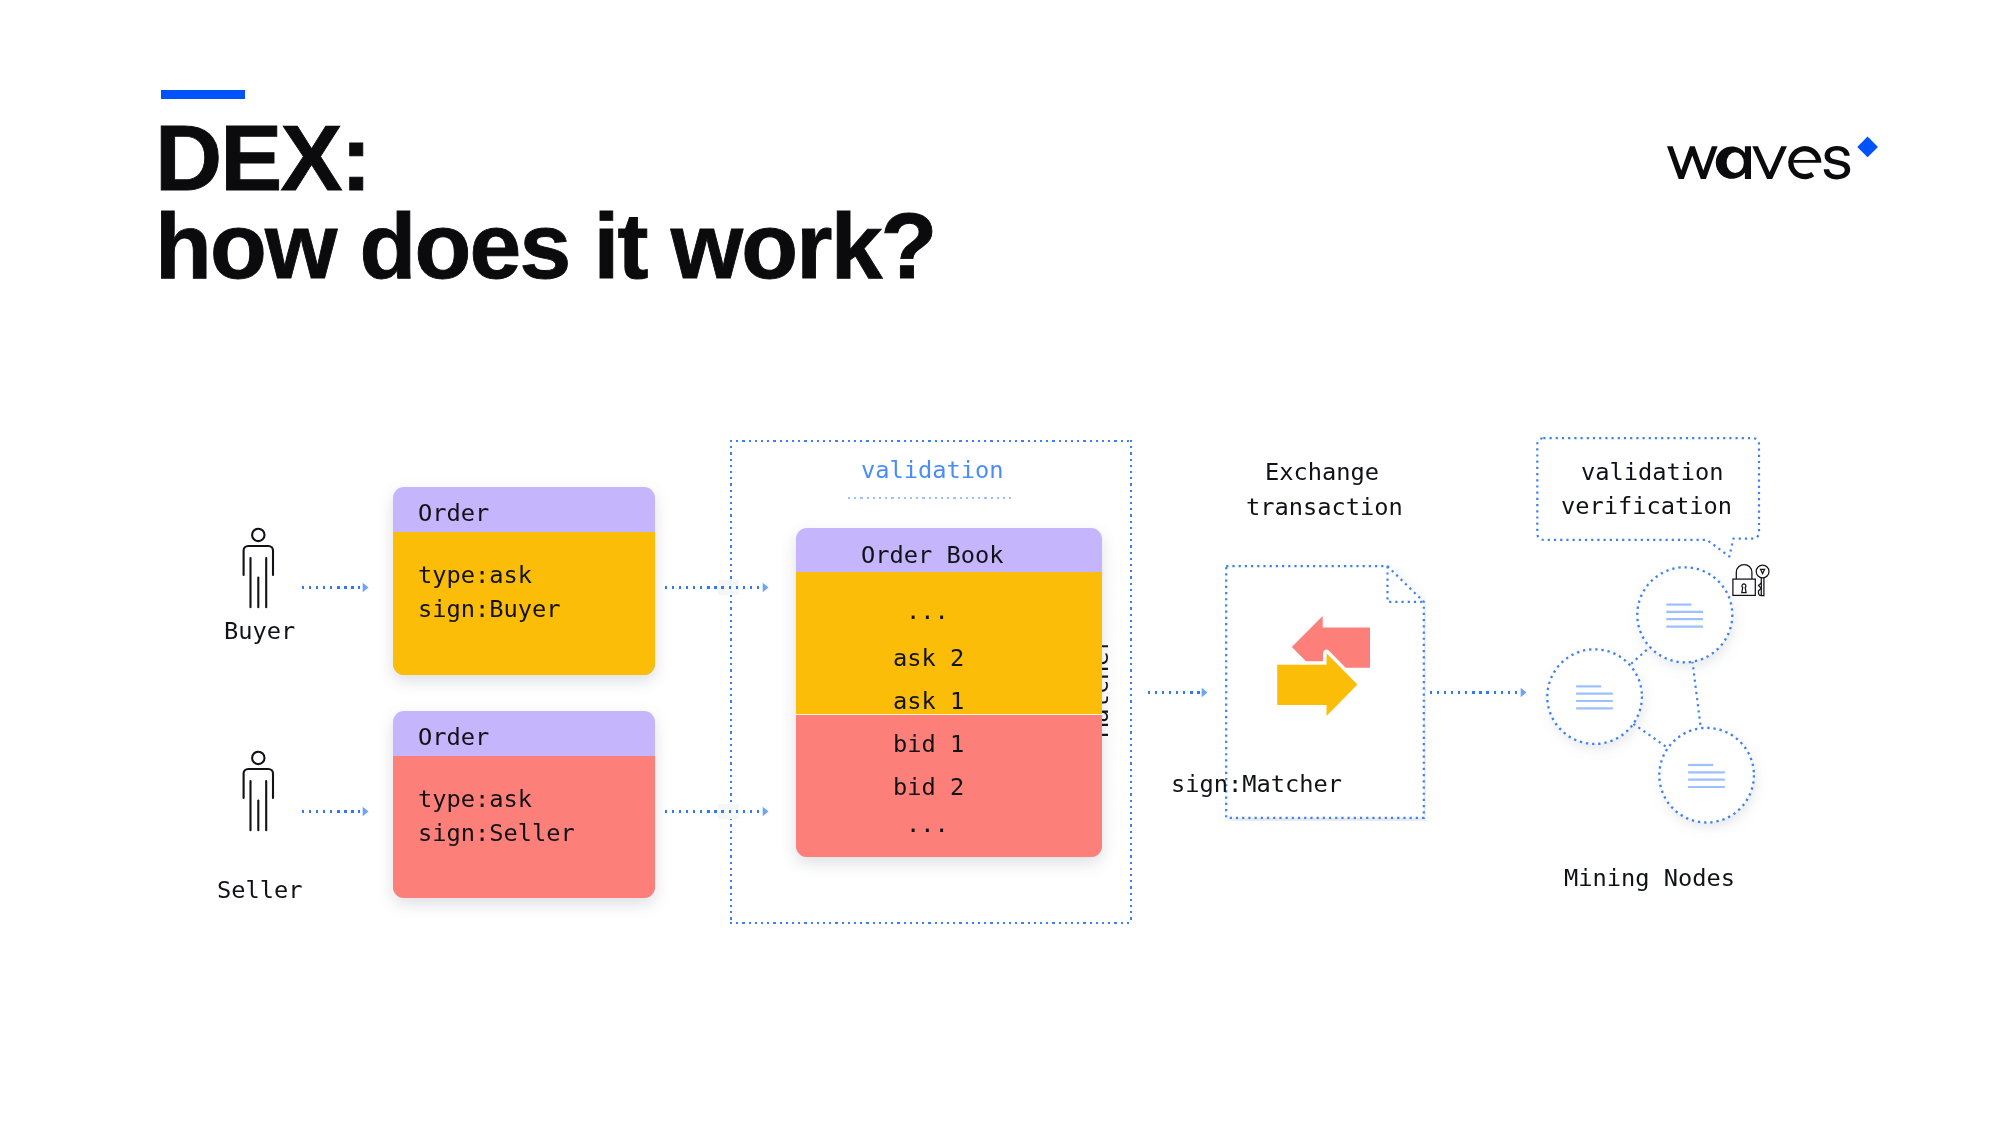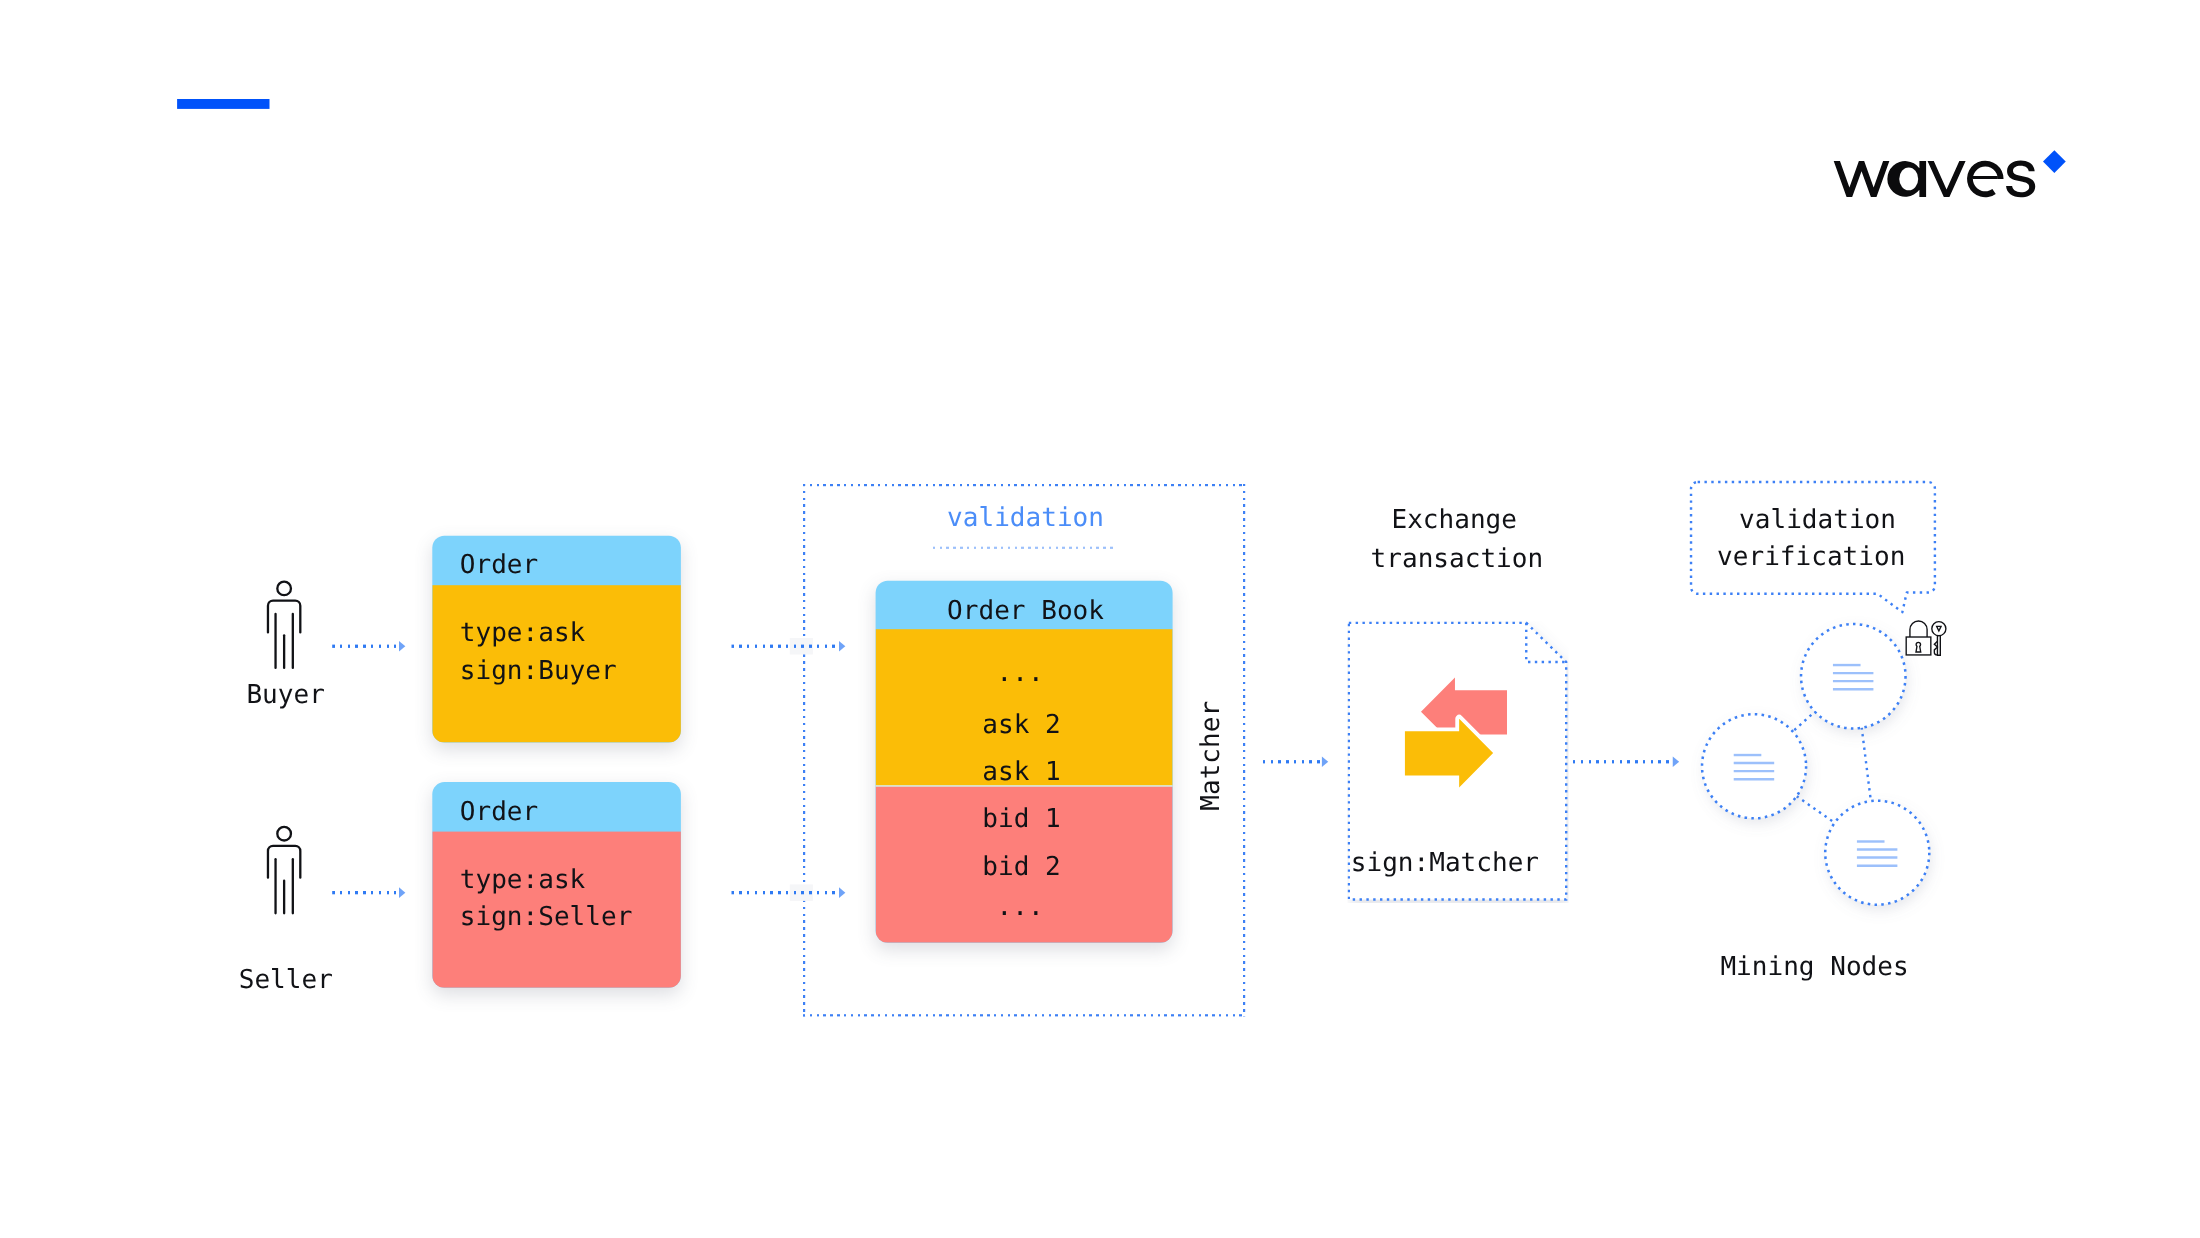--- a/index.html
+++ b/index.html
@@ -19,41 +19,42 @@
 
   
   .logo{position:absolute;left:1660px;top:134px;}
 
   
   .person{position:absolute;}
   .m{position:absolute;white-space:pre;font-family:"DejaVu Sans Mono",monospace;
      font-size:23.7px;color:#111216;line-height:1;}
 
   
-  .card{position:absolute;border-radius:11px;background:#7dd3fc;overflow:hidden;
-        box-shadow:0 6px 16px rgba(80,86,105,.19);}
+  .card{position:absolute;border-radius:11px;background:#c4b5fd;overflow:hidden;
+        box-shadow:0 6px 16px rgba(80,86,105,.19);padding-left:36px;}
   .card .bd{position:absolute;left:0;right:0;bottom:0;}
 
   
   
   .dh{position:absolute;height:2.2px;
       background-image:repeating-linear-gradient(90deg,#3d80f5 0 2.2px,transparent 2.2px 6.2px);}
   .dv{position:absolute;width:2.2px;
       background-image:repeating-linear-gradient(180deg,#3d80f5 0 2.2px,transparent 2.2px 6.2px);}
   .dot-rect{position:absolute;}
   .conn-dash{background-image:repeating-linear-gradient(90deg,#2f7af3 0 2.2px,transparent 2.2px 7.06px) !important;height:2.6px;}
   .arrowhead{position:absolute;}
   .dot-rect>.dh{left:0;right:0;} .dot-rect>.dv{top:0;bottom:0;}
 </style>
 </head>
 <body>
 
 <div class="slide">
 
   <div class="rule" style="background: rgb(0, 82, 250);"></div>
+  <div class="title"><span>DEX:</span><span>how does it work?</span></div>
 
   <div class="logo">
     <svg width="230" height="56" viewBox="0 -6 230 56">
       <g fill="#0b0b0d">
         <path d="M7.0 6.3 h5.7 l8.6 24.2 l8.6 -24.2 h4.8 l8.6 24.2 l8.6 -24.2 h5.7 L45.9 39 h-5.1 l-8.5 -23.4 L23.8 39 h-5.1 Z"></path>
         <path d="M91.0 6.3 v32.7 h-6.1 v-6.6 a16.2 16.2 0 1 1 0 -19.5 v-6.6 Z"></path>
         <ellipse cx="75.2" cy="22.65" rx="8.6" ry="10.4" fill="#fff"></ellipse>
         <path d="M92.3 6.3 h5.7 l11.6 25.9 l11.6 -25.9 h5.7 L112.2 39 h-5.1 Z"></path>
         <path d="M161.4 22.65 A16.6 16.6 0 1 0 154.32 36.25 L151.28 31.91 A11.3 11.3 0 1 1 156.1 22.65 Z"></path>
         <path d="M133.3 19.95 h22.9 v2.8 h-22.9 Z"></path>
@@ -182,21 +183,21 @@
       </g>
     </svg>
   </div>
 
   <svg style="position:absolute;left:1270px;top:608px;" width="100" height="115" viewBox="0 0 100 115">
     <polygon points="21.8,39.0 52.7,8.0 52.7,19.5 100.8,19.5 100.8,59.8 52.7,59.8 52.7,70.0" fill="#FD7F7A"></polygon>
     <polygon points="87.4,76.6 56.5,45.3 56.5,56.8 7.2,56.8 7.2,97.1 56.5,97.1 56.5,107.9" fill="#ffffff" stroke="#ffffff" stroke-width="7" stroke-linejoin="round"></polygon>
     <polygon points="87.4,76.6 56.5,45.3 56.5,56.8 7.2,56.8 7.2,97.1 56.5,97.1 56.5,107.9" fill="#FBBD07"></polygon>
   </svg>
 
-  <div class="m" style="left:1228px;top:773px;">sign:Matcher</div>
+  <div class="m" style="left:1171px;top:773px;">sign:Matcher</div>
 
   <svg style="position:absolute;left:1530px;top:432px;" width="245" height="135" viewBox="0 0 245 135">
     <path d="M13.3 6.2 H223 a6 6 0 0 1 6 6 V100.6 a6 6 0 0 1 -6 6 H203.4 L199.4 124.5 L176.9 107.8 H13.3 a6 6 0 0 1 -6 -6 V12.2 a6 6 0 0 1 6 -6 Z" fill="#ffffff" stroke="#3d80f5" stroke-width="2.2" stroke-dasharray="2.2 4" stroke-linejoin="round" stroke-linecap="butt"></path>
   </svg>
   <div class="m" style="left:1581px;top:461px;">validation</div>
   <div class="m" style="left:1561px;top:495px;text-align:right;">verification</div>
 
   <svg style="position:absolute;left:1530px;top:550px;" width="250" height="290" viewBox="0 0 250 290">
     <defs>
       <filter id="nodesh" x="-40%" y="-40%" width="190%" height="190%">

